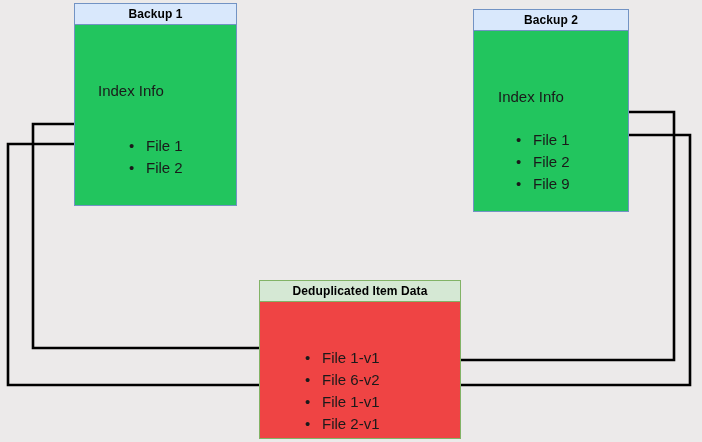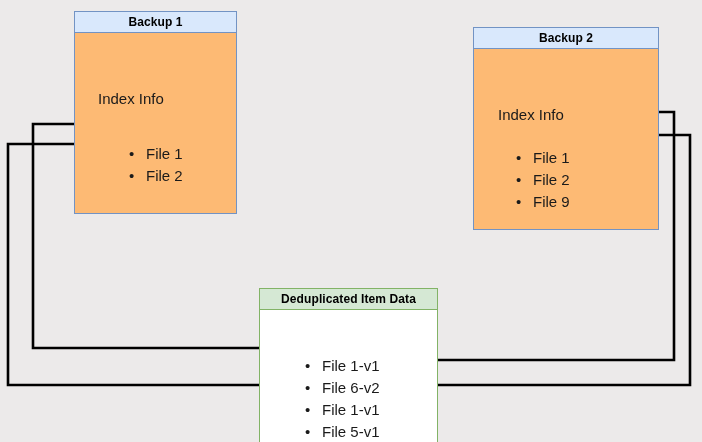--- a/index.html
+++ b/index.html
@@ -26,21 +26,20 @@
     position: absolute;
     left: 0;
     top: 0;
     width: 702px;
     height: 442px;
     pointer-events: none;
   }
   .node {
     position: absolute;
     box-sizing: border-box;
-    margin-top: 8px;
   }
   .node-header {
     box-sizing: border-box;
     width: 100%;
     height: 22px;
     line-height: 20px;
     text-align: center;
     font-size: 12px;
     font-weight: bold;
     color: #000000;
@@ -50,31 +49,31 @@
     box-sizing: border-box;
     position: relative;
     width: 100%;
   }
   
   .backup .node-header {
     background: #d9e8fc;
     border: 1px solid #7293c4;
   }
   .backup .node-body {
-    background: #fdba74;
+    background: #22c55e;
     border: 1px solid #7293c4;
     border-top: none;
   }
   
   .dedup .node-header {
     background: #d5e8d4;
     border: 1px solid #82b366;
   }
   .dedup .node-body {
-    background: #ffffff;
+    background: #ef4444;
     border: 1px solid #82b366;
     border-top: none;
   }
   .index-label {
     position: absolute;
     font-size: 15px;
     color: #1a1a1a;
     white-space: nowrap;
   }
   ul.file-list {
@@ -96,23 +95,23 @@
     content: "\2022";
     position: absolute;
     left: 0;
     top: 0;
     font-size: 15px;
     line-height: 22px;
     color: #1a1a1a;
   }
   .backup-1 { left: 74px; top: 3px; width: 163px; }
   .backup-1 .node-body { height: 181px; }
-  .backup-2 { left: 473px; top: 19px; width: 186px; }
+  .backup-2 { left: 473px; top: 9px; width: 156px; }
   .backup-2 .node-body { height: 181px; }
-  .dedup { left: 259px; top: 280px; width: 179px; }
+  .dedup { left: 259px; top: 280px; width: 202px; }
   .dedup .node-body { height: 137px; }
 </style>
 </head>
 <body>
 
 <div id="canvas">
 
   <svg class="edges" viewBox="0 0 702 442" width="702" height="442" xmlns="http://www.w3.org/2000/svg">
     <defs>
       <marker id="arrR" markerWidth="12" markerHeight="10" refX="11" refY="5" orient="auto" markerUnits="userSpaceOnUse">
@@ -155,18 +154,18 @@
     </div>
   </div>
 
   <div class="node dedup">
     <div class="node-header">Deduplicated Item Data</div>
     <div class="node-body">
       <ul class="file-list" style="left:45px; top:45px;">
         <li>File 1-v1</li>
         <li>File 6-v2</li>
         <li>File 1-v1</li>
-        <li>File 5-v1</li>
+        <li>File 2-v1</li>
       </ul>
     </div>
   </div>
 
 </div>
 
 </body></html>

